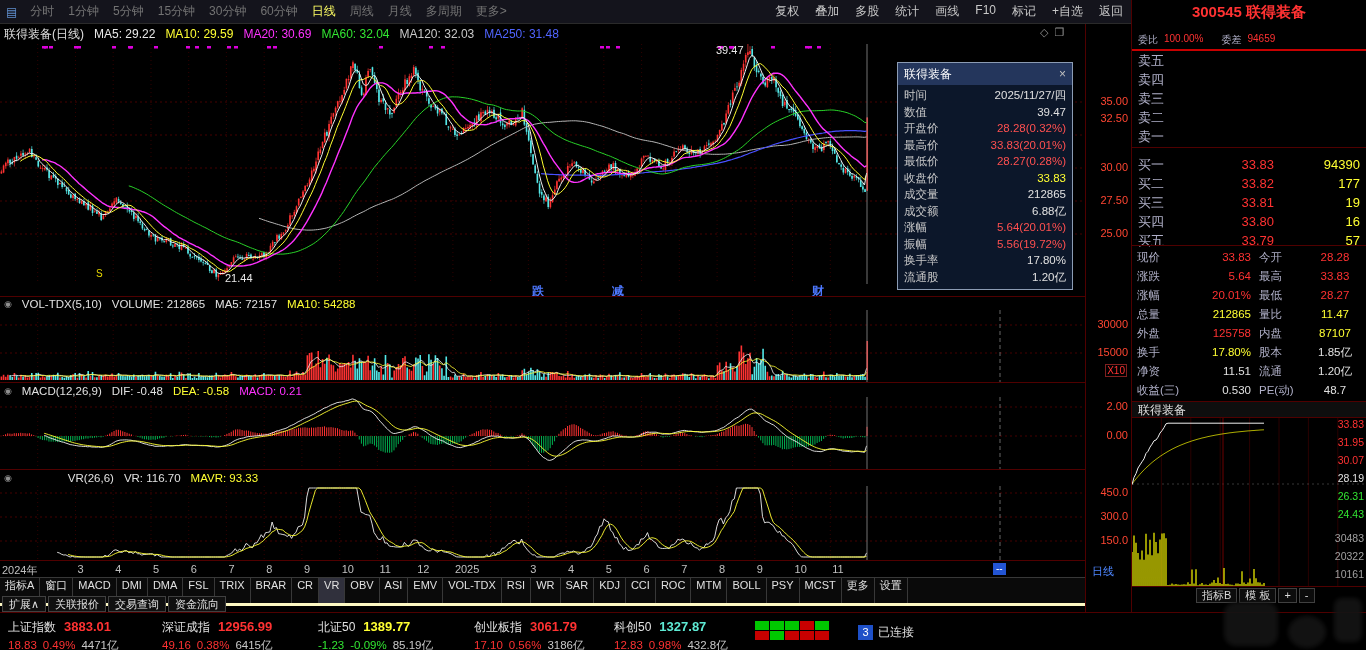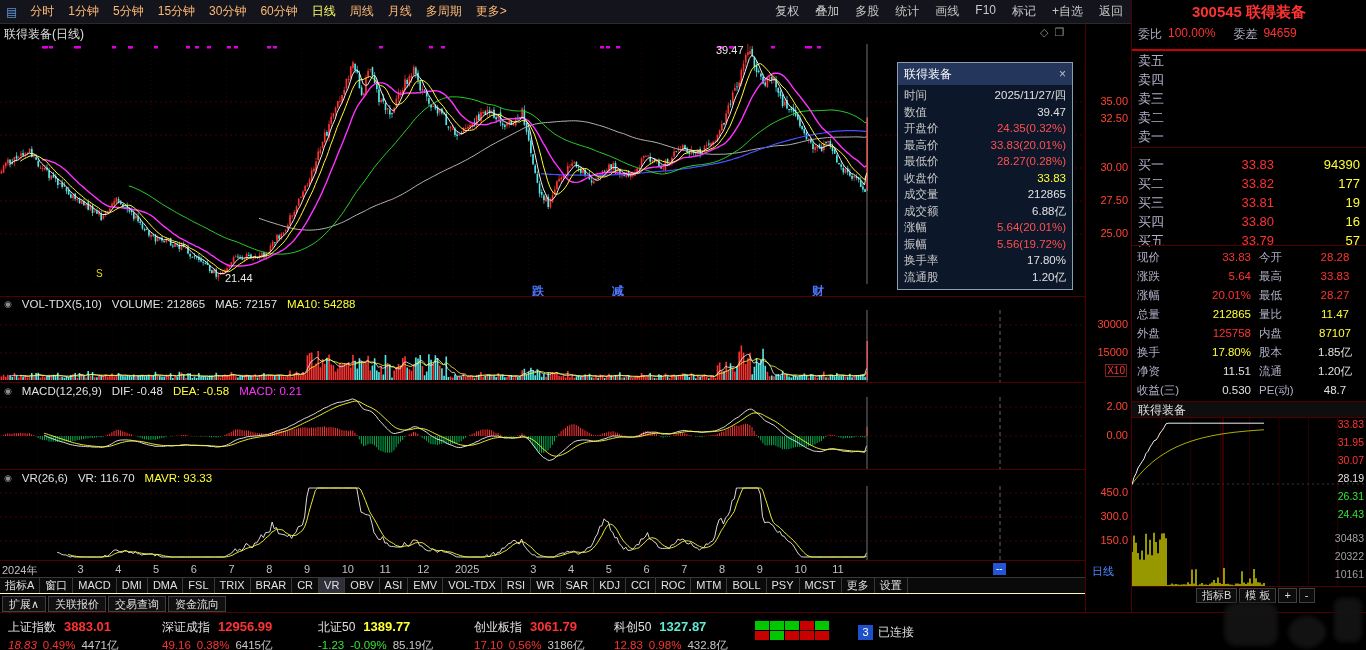--- a/index.html
+++ b/index.html
@@ -1,55 +1,55 @@
 <!DOCTYPE html>
 <html><head>
 <meta charset="utf-8">
 <style>
 *{margin:0;padding:0;box-sizing:border-box}
 body{background:#222}
 .app{position:relative;width:1366px;height:650px;background:#000;font-family:"Liberation Sans","DejaVu Sans",sans-serif;overflow:hidden;color:#e0e0e0}
 .top-bar{position:absolute;left:0;top:0;width:1131px;height:24px;background:#14141c;border-bottom:1px solid #2a2a2a;display:flex;align-items:center;font-size:12px}
 .app-icon{color:#6090d0;padding:0 6px;font-size:12px}
 .menu-left{display:flex}
-.menu-left .mi{padding:0 7px;color:#fdba74;cursor:default;white-space:nowrap}
+.menu-left .mi{padding:0 7px;color:#737373;cursor:default;white-space:nowrap}
 .menu-left .mi.active{color:#ffff64}
 .menu-right{margin-left:auto;display:flex}
 .menu-right .mi{padding:0 8px;color:#c8c8c8;white-space:nowrap}
 .stock-title{position:absolute;left:1131px;top:0;width:235px;height:24px;line-height:24px;text-align:center;color:#ff3232;font-weight:bold;font-size:15px;background:#000;border-left:1px solid #500000}
 .main-left{position:absolute;left:0;top:24px;width:1131px;height:588px;background:#000}
 .chart-header{position:absolute;left:4px;top:2px;height:16px;display:flex;gap:10px;font-size:12px;white-space:nowrap;align-items:center}
 .hdr-icons{position:absolute;left:1040px;top:2px;font-size:11px;color:#909090;display:flex;gap:6px}
 .pane-header{position:absolute;left:4px;height:13px;display:flex;gap:10px;font-size:11.5px;white-space:nowrap;align-items:center}
 .pane-icon{color:#909090;font-size:9px}
 svg.pane{position:absolute;left:0;background:#000}
 .hsep{position:absolute;left:0;width:1131px;height:1px;background:#500000}
 .event-strip{position:absolute;left:0;top:260px;width:1085px;height:13px}
 .event-strip .ev{position:absolute;top:-1px;font-size:12px;color:#4d78ff;font-weight:bold}
 .x-axis{position:absolute;left:0;top:537px;width:1085px;height:16px}
 .x-axis .xl{position:absolute;top:2px;font-size:11px;color:#c0c0c0}
 .x-marker{position:absolute;left:993px;top:2px;font-size:10px;color:#fff;background:#2355d4;padding:0 3px;line-height:12px}
-.tabs-row{position:absolute;left:0;top:553px;width:1085px;height:17px;display:flex;background:#0a0a0a;border-top:1px solid #383838;border-bottom:1px solid #fef9c3}
+.tabs-row{position:absolute;left:0;top:553px;width:1085px;height:29px;display:flex;background:#0a0a0a;border-top:1px solid #383838;border-bottom:3px solid #fef9c3}
 .tab{border-right:1px solid #383838;padding:0 5px;font-size:11px;line-height:15px;color:#e0e0e0;white-space:nowrap}
 .tab.active{background:#30303c}
 .row2{position:absolute;left:2px;top:572px;height:16px;display:flex;gap:2px}
 .btn2{border:1px solid #404040;padding:0 6px;font-size:11px;line-height:14px;color:#e0e0e0;background:#101010;white-space:nowrap}
 .scale-col{position:absolute;left:1085px;top:0;width:46px;height:588px;border-left:1px solid #500000;background:#000;z-index:5}
 .scale-label{position:absolute;right:3px;font-size:11px;color:#ff4632;white-space:nowrap}
 .x10{position:absolute;right:4px;font-size:10px;color:#ff3232;border:1px solid #802020;padding:0 1px}
 .period-label{position:absolute;left:6px;font-size:11px;color:#4d86ff}
 .popup{position:absolute;left:897px;top:62px;width:176px;background:rgba(13,24,44,.96);border:1px solid #8c9cb4;z-index:30}
 .popup-title{height:22px;line-height:22px;background:#24365c;color:#fff;font-size:12px;padding:0 6px;display:flex}
 .popup-close{margin-left:auto;color:#c0c0c0}
 .popup-rows{padding:2px 6px 4px}
 .prow{display:flex;height:16.5px;line-height:16.5px;font-size:11.5px}
 .prow .pl{color:#c8c8c8}
 .prow .pv{margin-left:auto}
 .right-panel{position:absolute;left:1131px;top:24px;width:235px;height:588px;background:#000;border-left:1px solid #500000}
-.weibi-row{position:absolute;left:0;top:2px;width:100%;height:18px;display:flex;font-size:12px;padding:0 6px}
+.weibi-row{position:absolute;left:0;top:9px;width:100%;height:18px;display:flex;font-size:10px;padding:0 6px}
 .weibi-row .lab{color:#b0b0c8}
 .weibi-row .val{color:#ff3232;margin-left:6px}
 .weibi-bar{position:absolute;left:0;top:25px;width:100%;height:2px;background:#c80000}
 .lvl{position:absolute;left:0;width:100%}
 .lvl-row{display:flex;height:19px;line-height:19px;font-size:13px;padding:0 6px}
 .lvl-row .l{color:#b0b0c8;width:40px}
 .lvl-row .p{flex:1;text-align:right;color:#ff3232}
 .lvl-row .v{width:86px;text-align:right;color:#ffff32}
 .pdiv{position:absolute;left:0;width:100%;height:1px;background:#500000}
 .info{position:absolute;left:0;top:224px;width:100%}
@@ -107,20 +107,28 @@
         <span class="mi">+自选</span>
         <span class="mi">返回</span>
       </div>
   </div>
 
   <div class="stock-title">300545 联得装备</div>
 
   <div class="main-left">
     <div class="chart-header">
       <span>联得装备(日线)</span>
+      <span id="ma-labels" style="display:flex;gap:10px">
+          <span style="color: rgb(232, 232, 232);">MA5: 29.22</span>
+          <span style="color: rgb(255, 255, 50);">MA10: 29.59</span>
+          <span style="color: rgb(255, 50, 255);">MA20: 30.69</span>
+          <span style="color: rgb(50, 230, 50);">MA60: 32.04</span>
+          <span style="color: rgb(200, 200, 200);">MA120: 32.03</span>
+          <span style="color: rgb(80, 100, 255);">MA250: 31.48</span>
+        </span>
     </div>
     <div class="hdr-icons">
       <span>◇</span>
       <span>❐</span>
     </div>
 
     <svg id="candle-svg" class="pane" width="1085" height="240" style="top:20px">
         <line x1="37.7" y1="0" x2="37.7" y2="240" stroke="#300000" stroke-dasharray="1,3"></line>
         <line x1="75.5" y1="0" x2="75.5" y2="240" stroke="#300000" stroke-dasharray="1,3"></line>
         <line x1="113.2" y1="0" x2="113.2" y2="240" stroke="#300000" stroke-dasharray="1,3"></line>
@@ -278,21 +286,21 @@
         <path d="M35.92 39V39.3M38.09 39V41.0M40.26 39V42.2M42.43 39V43.0M44.60 39V43.2M46.77 39V43.4M48.94 39V44.6M51.11 39V44.7M53.28 39V44.7M55.45 39V44.6M57.62 39V45.1M59.79 39V44.8M61.96 39V44.9M64.13 39V44.4M66.30 39V44.5M68.47 39V44.6M70.64 39V44.8M72.81 39V44.1M74.98 39V43.9M77.15 39V43.3M79.32 39V43.1M81.49 39V42.4M83.66 39V42.2M85.83 39V41.5M88.00 39V41.6M90.17 39V40.8M92.34 39V41.1M94.51 39V40.7M96.68 39V40.5M98.85 39V39.9M101.02 39V40.4M103.19 39V39.8M135.74 39V39.1M137.91 39V40.0M140.08 39V40.6M142.25 39V41.6M144.42 39V42.3M146.59 39V42.4M148.76 39V42.9M150.93 39V42.8M153.10 39V42.5M155.27 39V42.8M157.44 39V42.1M159.61 39V41.4M161.78 39V41.1M163.95 39V40.8M166.12 39V39.8M168.29 39V39.1M170.46 39V39.4M172.63 39V39.4M189.99 39V39.1M192.16 39V39.4M194.33 39V39.3M196.50 39V39.2M198.67 39V39.4M200.84 39V39.5M203.01 39V39.6M205.18 39V39.5M207.35 39V39.4M209.52 39V40.1M211.69 39V40.5M213.86 39V40.1M216.03 39V40.6M218.20 39V40.3M220.37 39V39.7M359.25 39V42.5M361.42 39V46.7M363.59 39V49.3M365.76 39V48.7M367.93 39V47.5M370.10 39V46.6M372.27 39V47.0M374.44 39V48.5M376.61 39V50.2M378.78 39V52.9M380.95 39V54.1M383.12 39V54.7M385.29 39V55.7M387.46 39V55.6M389.63 39V55.8M391.80 39V55.3M393.97 39V53.4M396.14 39V50.4M398.31 39V47.1M400.48 39V44.8M402.65 39V42.9M404.82 39V40.0M420.01 39V39.3M422.18 39V40.8M424.35 39V42.4M426.52 39V43.8M428.69 39V45.6M430.86 39V47.0M433.03 39V47.4M435.20 39V47.6M437.37 39V48.0M439.54 39V47.2M441.71 39V46.8M443.88 39V46.3M446.05 39V47.1M448.22 39V47.5M450.39 39V47.2M452.56 39V46.7M454.73 39V46.8M456.90 39V46.4M459.07 39V45.4M461.24 39V44.3M463.41 39V42.2M465.58 39V40.7M467.75 39V39.3M504.64 39V39.9M506.81 39V39.9M508.98 39V39.5M511.15 39V39.8M513.32 39V39.8M526.34 39V39.7M528.51 39V42.0M530.68 39V45.1M532.85 39V48.3M535.02 39V51.0M537.19 39V53.2M539.36 39V55.3M541.53 39V55.8M543.70 39V55.7M545.87 39V54.2M548.04 39V53.5M550.21 39V51.2M552.38 39V47.9M554.55 39V44.3M556.72 39V40.2M628.33 39V39.2M630.50 39V39.2M632.67 39V39.2M660.88 39V39.8M663.05 39V40.6M665.22 39V39.8M667.39 39V39.8M669.56 39V39.7M671.73 39V39.0M693.43 39V39.0M695.60 39V39.6M697.77 39V39.5M699.94 39V40.0M702.11 39V40.2M704.28 39V39.5M758.53 39V40.6M760.70 39V43.4M762.87 39V46.2M765.04 39V48.3M767.21 39V48.4M769.38 39V48.2M771.55 39V48.4M773.72 39V48.0M775.89 39V48.9M778.06 39V50.0M780.23 39V50.8M782.40 39V52.3M784.57 39V52.1M786.74 39V52.4M788.91 39V52.1M791.08 39V51.5M793.25 39V50.7M795.42 39V50.2M797.59 39V49.8M799.76 39V50.0M801.93 39V49.8M804.10 39V49.7M806.27 39V49.8M808.44 39V49.3M810.61 39V48.6M812.78 39V48.5M814.95 39V47.5M817.12 39V46.0M819.29 39V44.9M821.46 39V44.0M823.63 39V41.9M825.80 39V40.1M836.65 39V39.4M838.82 39V40.1M840.99 39V40.7M843.16 39V41.5M845.33 39V41.1M847.50 39V40.9M849.67 39V41.0M851.84 39V41.0M854.01 39V40.3M856.18 39V39.7M858.35 39V39.3M860.52 39V39.8M862.69 39V40.2M864.86 39V40.4" stroke="#00b050" stroke-width="1" fill="none"></path>
         <polyline fill="none" stroke="#f0f0f0" stroke-width="0.9" points="44.2,38.5 46.4,39.1 48.5,40.4 50.7,41.1 52.9,41.9 55.0,42.5 57.2,43.5 59.4,44.1 61.6,44.9 63.7,45.3 65.9,46.1 68.1,46.8 70.2,47.6 72.4,47.9 74.6,48.4 76.8,48.7 78.9,49.1 81.1,49.1 83.3,49.5 85.4,49.4 87.6,49.8 89.8,49.6 91.9,50.0 94.1,50.0 96.3,50.2 98.4,50.0 100.6,50.4 102.8,50.2 105.0,49.6 107.1,49.0 109.3,48.1 111.5,46.9 113.6,45.7 115.8,44.3 118.0,43.6 120.1,43.1 122.3,43.0 124.5,42.9 126.7,42.9 128.8,43.1 131.0,43.2 133.2,43.8 135.3,44.0 137.5,44.6 139.7,45.1 141.8,45.9 144.0,46.7 146.2,47.1 148.4,47.9 150.5,48.3 152.7,48.6 154.9,49.3 157.0,49.3 159.2,49.2 161.4,49.3 163.6,49.4 165.7,49.0 167.9,48.7 170.1,48.9 172.2,48.9 174.4,48.6 176.6,48.4 178.7,48.5 180.9,48.0 183.1,47.8 185.3,47.6 187.4,47.8 189.6,48.2 191.8,48.4 193.9,48.4 196.1,48.3 198.3,48.5 200.4,48.6 202.6,48.7 204.8,48.7 207.0,48.8 209.1,49.2 211.3,49.6 213.5,49.5 215.6,50.0 217.8,50.0 220.0,49.8 222.1,49.4 224.3,48.8 226.5,48.1 228.7,47.2 230.8,46.1 233.0,44.6 235.2,43.4 237.3,42.5 239.5,41.7 241.7,41.3 243.8,40.9 246.0,40.1 248.2,39.6 250.3,39.4 252.5,39.3 254.7,39.0 256.9,38.9 259.0,38.6 261.2,38.2 263.4,38.2 265.5,37.8 267.7,37.6 269.9,36.8 272.1,35.9 274.2,35.2 276.4,34.1 278.6,33.6 280.7,32.9 282.9,32.2 285.1,31.6 287.2,30.7 289.4,29.3 291.6,28.3 293.8,27.4 295.9,26.2 298.1,24.8 300.3,23.8 302.4,22.6 304.6,21.4 306.8,20.5 308.9,19.6 311.1,18.4 313.3,17.4 315.4,16.3 317.6,14.8 319.8,13.8 322.0,12.5 324.1,11.1 326.3,10.5 328.5,9.4 330.6,8.2 332.8,7.3 335.0,6.5 337.1,5.6 339.3,5.3 341.5,5.0 343.7,4.6 345.8,3.8 348.0,3.5 350.2,2.6 352.3,1.9 354.5,2.5 356.7,3.6 358.9,6.3 361.0,9.3 363.2,11.9 365.4,12.8 367.5,13.3 369.7,13.8 371.9,15.0 374.0,16.9 376.2,19.2 378.4,22.3 380.6,24.8 382.7,27.0 384.9,29.6 387.1,31.6 389.2,33.8 391.4,35.6 393.6,36.5 395.7,36.4 397.9,35.8 400.1,35.3 402.3,34.8 404.4,33.5 406.6,33.0 408.8,32.0 410.9,31.2 413.1,29.9 415.3,29.7 417.4,30.1 419.6,31.4 421.8,32.4 423.9,33.6 426.1,34.9 428.3,36.7 430.5,38.4 432.6,39.6 434.8,40.8 437.0,42.1 439.1,42.7 441.3,43.5 443.5,44.2 445.6,45.6 447.8,46.8 450.0,47.7 452.2,48.4 454.3,49.4 456.5,50.2 458.7,50.5 460.8,50.6 463.0,49.9 465.2,49.4 467.4,48.7 469.5,47.9 471.7,47.1 473.9,46.3 476.0,44.9 478.2,44.2 480.4,42.8 482.5,41.7 484.7,41.0 486.9,40.0 489.1,39.5 491.2,39.0 493.4,39.1 495.6,39.3 497.7,39.0 499.9,39.6 502.1,40.2 504.2,40.9 506.4,41.0 508.6,40.9 510.8,41.1 512.9,41.2 515.1,40.8 517.3,40.5 519.4,40.1 521.6,38.9 523.8,39.5 525.9,40.5 528.1,42.1 530.3,44.4 532.4,47.2 534.6,50.0 536.8,52.9 539.0,56.0 541.1,58.3 543.3,60.4 545.5,61.5 547.6,63.0 549.8,63.4 552.0,62.8 554.1,61.7 556.3,59.8 558.5,57.8 560.7,56.0 562.8,54.2 565.0,52.5 567.2,50.3 569.3,48.5 571.5,46.7 573.7,45.1 575.8,44.1 578.0,43.5 580.2,43.3 582.4,42.9 584.5,43.0 586.7,43.0 588.9,43.3 591.0,43.8 593.2,44.0 595.4,44.0 597.5,43.8 599.7,43.3 601.9,42.5 604.1,41.9 606.2,41.3 608.4,40.3 610.6,39.8 612.7,38.9 614.9,39.1 617.1,38.9 619.2,39.2 621.4,39.5 623.6,39.8 625.8,39.8 627.9,40.1 630.1,40.1 632.3,40.1 634.4,39.9 636.6,39.4 638.8,39.0 640.9,37.8 643.1,36.7 645.3,35.9 647.5,35.2 649.6,35.3 651.8,35.2 654.0,35.2 656.1,35.2 658.3,35.9 660.5,36.6 662.6,37.2 664.8,37.0 667.0,37.0 669.2,37.1 671.3,36.7 673.5,35.9 675.7,35.4 677.8,34.6 680.0,34.2 682.2,33.6 684.3,33.4 686.5,33.7 688.7,34.1 690.9,34.1 693.0,34.5 695.2,34.8 697.4,34.8 699.5,35.2 701.7,35.4 703.9,35.2 706.0,34.8 708.2,34.6 710.4,34.4 712.6,34.1 714.7,33.9 716.9,33.3 719.1,32.4 721.2,31.3 723.4,30.5 725.6,29.0 727.7,27.3 729.9,26.0 732.1,24.1 734.3,22.3 736.4,21.1 738.6,19.9 740.8,18.1 742.9,16.4 745.1,14.5 747.3,13.1 749.4,12.2 751.6,12.2 753.8,13.5 756.0,15.3 758.1,16.9 760.3,18.8 762.5,21.1 764.6,23.4 766.8,24.6 769.0,25.6 771.1,26.9 773.3,27.8 775.5,29.5 777.7,31.4 779.8,33.3 782.0,35.7 784.2,37.2 786.3,39.1 788.5,40.6 790.7,41.8 792.8,42.9 795.0,44.0 797.2,45.2 799.4,46.6 801.5,47.9 803.7,49.2 805.9,50.6 808.0,51.6 810.2,52.5 812.4,53.6 814.5,54.2 816.7,54.3 818.9,54.5 821.1,54.7 823.2,54.0 825.4,53.2 827.6,52.3 829.7,51.8 831.9,51.7 834.1,51.8 836.2,52.4 838.4,53.0 840.6,53.4 842.8,54.1 844.9,54.2 847.1,54.4 849.3,54.6 851.4,54.9 853.6,54.7 855.8,54.5 857.9,54.3 860.1,54.7 862.3,55.0 864.5,55.3 866.6,48.8 "></polyline>
         <polyline fill="none" stroke="#ffff32" stroke-width="0.9" points="44.2,36.3 46.4,36.9 48.5,37.6 50.7,38.3 52.9,39.0 55.0,39.7 57.2,40.5 59.4,41.2 61.6,41.9 63.7,42.6 65.9,43.3 68.1,44.0 70.2,44.7 72.4,45.4 74.6,46.0 76.8,46.5 78.9,47.0 81.1,47.5 83.3,47.9 85.4,48.2 87.6,48.5 89.8,48.7 91.9,49.0 94.1,49.2 96.3,49.4 98.4,49.5 100.6,49.7 102.8,49.8 105.0,49.8 107.1,49.6 109.3,49.3 111.5,48.8 113.6,48.2 115.8,47.4 118.0,46.7 120.1,45.9 122.3,45.4 124.5,44.9 126.7,44.5 128.8,44.2 131.0,44.0 133.2,44.0 135.3,44.0 137.5,44.1 139.7,44.3 141.8,44.6 144.0,45.0 146.2,45.5 148.4,45.9 150.5,46.4 152.7,46.9 154.9,47.3 157.0,47.7 159.2,48.0 161.4,48.3 163.6,48.5 165.7,48.6 167.9,48.6 170.1,48.7 172.2,48.7 174.4,48.7 176.6,48.6 178.7,48.6 180.9,48.5 183.1,48.4 185.3,48.2 187.4,48.1 189.6,48.1 191.8,48.2 193.9,48.2 196.1,48.3 198.3,48.3 200.4,48.4 202.6,48.4 204.8,48.5 207.0,48.5 209.1,48.7 211.3,48.9 213.5,49.0 215.6,49.2 217.8,49.4 220.0,49.4 222.1,49.4 224.3,49.3 226.5,49.1 228.7,48.7 230.8,48.2 233.0,47.5 235.2,46.7 237.3,45.8 239.5,45.0 241.7,44.3 243.8,43.6 246.0,42.9 248.2,42.2 250.3,41.7 252.5,41.2 254.7,40.8 256.9,40.4 259.0,40.0 261.2,39.7 263.4,39.4 265.5,39.1 267.7,38.8 269.9,38.4 272.1,37.9 274.2,37.3 276.4,36.7 278.6,36.1 280.7,35.4 282.9,34.8 285.1,34.1 287.2,33.5 289.4,32.6 291.6,31.8 293.8,30.9 295.9,30.0 298.1,28.9 300.3,27.9 302.4,26.8 304.6,25.7 306.8,24.7 308.9,23.7 311.1,22.6 313.3,21.6 315.4,20.5 317.6,19.4 319.8,18.3 322.0,17.1 324.1,15.9 326.3,14.8 328.5,13.7 330.6,12.6 332.8,11.6 335.0,10.5 337.1,9.6 339.3,8.7 341.5,8.0 343.7,7.3 345.8,6.6 348.0,6.0 350.2,5.3 352.3,4.6 354.5,4.2 356.7,4.1 358.9,4.5 361.0,5.5 363.2,6.8 365.4,8.0 367.5,9.1 369.7,10.0 371.9,11.0 374.0,12.2 376.2,13.6 378.4,15.3 380.6,17.2 382.7,19.2 384.9,21.3 387.1,23.3 389.2,25.4 391.4,27.5 393.6,29.3 395.7,30.7 397.9,31.7 400.1,32.4 402.3,32.9 404.4,33.0 406.6,33.0 408.8,32.8 410.9,32.5 413.1,32.0 415.3,31.5 417.4,31.2 419.6,31.3 421.8,31.5 423.9,31.9 426.1,32.5 428.3,33.3 430.5,34.4 432.6,35.4 434.8,36.5 437.0,37.6 439.1,38.6 441.3,39.6 443.5,40.5 445.6,41.5 447.8,42.6 450.0,43.6 452.2,44.6 454.3,45.5 456.5,46.5 458.7,47.3 460.8,47.9 463.0,48.3 465.2,48.5 467.4,48.6 469.5,48.4 471.7,48.2 473.9,47.8 476.0,47.2 478.2,46.6 480.4,45.9 482.5,45.0 484.7,44.2 486.9,43.4 489.1,42.6 491.2,41.9 493.4,41.3 495.6,40.9 497.7,40.6 499.9,40.4 502.1,40.3 504.2,40.5 506.4,40.6 508.6,40.6 510.8,40.7 512.9,40.8 515.1,40.8 517.3,40.8 519.4,40.6 521.6,40.3 523.8,40.1 525.9,40.2 528.1,40.6 530.3,41.4 532.4,42.5 534.6,44.0 536.8,45.8 539.0,47.8 541.1,49.9 543.3,52.0 545.5,53.9 547.6,55.7 549.8,57.3 552.0,58.4 554.1,59.0 556.3,59.2 558.5,58.9 560.7,58.3 562.8,57.5 565.0,56.5 567.2,55.3 569.3,53.9 571.5,52.5 573.7,51.0 575.8,49.6 578.0,48.4 580.2,47.4 582.4,46.5 584.5,45.8 586.7,45.2 588.9,44.8 591.0,44.6 593.2,44.5 595.4,44.4 597.5,44.3 599.7,44.1 601.9,43.8 604.1,43.4 606.2,43.0 608.4,42.4 610.6,41.9 612.7,41.3 614.9,40.9 617.1,40.5 619.2,40.2 621.4,40.1 623.6,40.0 625.8,40.0 627.9,40.0 630.1,40.0 632.3,40.0 634.4,40.0 636.6,39.9 638.8,39.7 640.9,39.3 643.1,38.8 645.3,38.2 647.5,37.6 649.6,37.1 651.8,36.8 654.0,36.5 656.1,36.2 658.3,36.2 660.5,36.2 662.6,36.4 664.8,36.5 667.0,36.6 669.2,36.7 671.3,36.7 673.5,36.6 675.7,36.3 677.8,36.0 680.0,35.6 682.2,35.2 684.3,34.9 686.5,34.6 688.7,34.5 690.9,34.4 693.0,34.5 695.2,34.5 697.4,34.6 699.5,34.7 701.7,34.9 703.9,34.9 706.0,34.9 708.2,34.9 710.4,34.8 712.6,34.6 714.7,34.5 716.9,34.2 719.1,33.9 721.2,33.4 723.4,32.8 725.6,32.0 727.7,31.1 729.9,30.1 732.1,28.9 734.3,27.6 736.4,26.3 738.6,25.0 740.8,23.6 742.9,22.2 745.1,20.6 747.3,19.1 749.4,17.8 751.6,16.6 753.8,16.0 756.0,15.9 758.1,16.1 760.3,16.6 762.5,17.5 764.6,18.7 766.8,19.9 769.0,21.0 771.1,22.2 773.3,23.3 775.5,24.5 777.7,25.9 779.8,27.4 782.0,29.0 784.2,30.7 786.3,32.4 788.5,34.0 790.7,35.6 792.8,37.0 795.0,38.4 797.2,39.8 799.4,41.1 801.5,42.5 803.7,43.8 805.9,45.2 808.0,46.5 810.2,47.7 812.4,48.9 814.5,49.9 816.7,50.8 818.9,51.5 821.1,52.2 823.2,52.5 825.4,52.7 827.6,52.6 829.7,52.4 831.9,52.3 834.1,52.2 836.2,52.2 838.4,52.4 840.6,52.6 842.8,52.9 844.9,53.2 847.1,53.4 849.3,53.6 851.4,53.9 853.6,54.1 855.8,54.2 857.9,54.2 860.1,54.3 862.3,54.4 864.5,54.6 866.6,53.5 "></polyline>
         <line x1="867" y1="0" x2="867" y2="72" stroke="#909090" stroke-width="0.8"></line>
         <line x1="1000" y1="0" x2="1000" y2="72" stroke="#808080" stroke-dasharray="4,3" stroke-width="0.8"></line>
       </svg>
     <div class="hsep" style="top:445px"></div>
 
     <div class="pane-header" id="vr-header" style="top:447px">
         <span class="pane-icon">◉</span>
-        <span style="color: rgb(224, 224, 224);">VR(26,6)</span>
+        <span style="color: rgb(224, 224, 224); margin-left: 46px;">VR(26,6)</span>
         <span style="color: rgb(224, 224, 224);">VR: 116.70</span>
         <span style="color: rgb(255, 255, 50);">MAVR: 93.33</span>
       </div>
     <svg id="vr-svg" class="pane" width="1085" height="74" style="top:462px">
         <line x1="37.7" y1="0" x2="37.7" y2="74" stroke="#300000" stroke-dasharray="1,3"></line>
         <line x1="75.5" y1="0" x2="75.5" y2="74" stroke="#300000" stroke-dasharray="1,3"></line>
         <line x1="113.2" y1="0" x2="113.2" y2="74" stroke="#300000" stroke-dasharray="1,3"></line>
         <line x1="151.0" y1="0" x2="151.0" y2="74" stroke="#300000" stroke-dasharray="1,3"></line>
         <line x1="188.7" y1="0" x2="188.7" y2="74" stroke="#300000" stroke-dasharray="1,3"></line>
         <line x1="226.4" y1="0" x2="226.4" y2="74" stroke="#300000" stroke-dasharray="1,3"></line>
@@ -409,21 +417,21 @@
         <div class="prow">
           <span class="pl">时间</span>
           <span class="pv" style="color: rgb(224, 224, 224);">2025/11/27/四</span>
         </div>
         <div class="prow">
           <span class="pl">数值</span>
           <span class="pv" style="color: rgb(224, 224, 224);">39.47</span>
         </div>
         <div class="prow">
           <span class="pl">开盘价</span>
-          <span class="pv" style="color: rgb(255, 80, 80);">24.35(0.32%)</span>
+          <span class="pv" style="color: rgb(255, 80, 80);">28.28(0.32%)</span>
         </div>
         <div class="prow">
           <span class="pl">最高价</span>
           <span class="pv" style="color: rgb(255, 80, 80);">33.83(20.01%)</span>
         </div>
         <div class="prow">
           <span class="pl">最低价</span>
           <span class="pv" style="color: rgb(255, 80, 80);">28.27(0.28%)</span>
         </div>
         <div class="prow">
@@ -620,21 +628,21 @@
           <span class="blk" style="background: rgb(200, 0, 0);"></span>
           <span class="blk" style="background: rgb(200, 0, 0);"></span>
         </div>
       </div>
     <div class="conn">
       <span class="num">3</span>
       <span>已连接</span>
     </div>
   <div class="sb-group" style="left: 8px;">
         <div class="sb-l1"><span class="name">上证指数</span><span class="val" style="color: rgb(255, 50, 50);">3883.01</span></div>
-        <div class="sb-l2"><span class="chg" style="color: rgb(255, 50, 50); font-style: italic;">18.83</span><span class="pct" style="color: rgb(255, 50, 50);">0.49%</span><span class="amt">4471亿</span></div>
+        <div class="sb-l2"><span class="chg" style="color: rgb(255, 50, 50);">18.83</span><span class="pct" style="color: rgb(255, 50, 50);">0.49%</span><span class="amt">4471亿</span></div>
       </div>
       <div class="sb-group" style="left: 162px;">
         <div class="sb-l1"><span class="name">深证成指</span><span class="val" style="color: rgb(255, 50, 50);">12956.99</span></div>
         <div class="sb-l2"><span class="chg" style="color: rgb(255, 50, 50);">49.16</span><span class="pct" style="color: rgb(255, 50, 50);">0.38%</span><span class="amt">6415亿</span></div>
       </div>
       <div class="sb-group" style="left: 318px;">
         <div class="sb-l1"><span class="name">北证50</span><span class="val" style="color: rgb(255, 255, 50);">1389.77</span></div>
         <div class="sb-l2"><span class="chg" style="color: rgb(50, 230, 50); text-decoration: underline;">-1.23</span><span class="pct" style="color: rgb(50, 230, 50);">-0.09%</span><span class="amt">85.19亿</span></div>
       </div>
       <div class="sb-group" style="left: 474px;">

